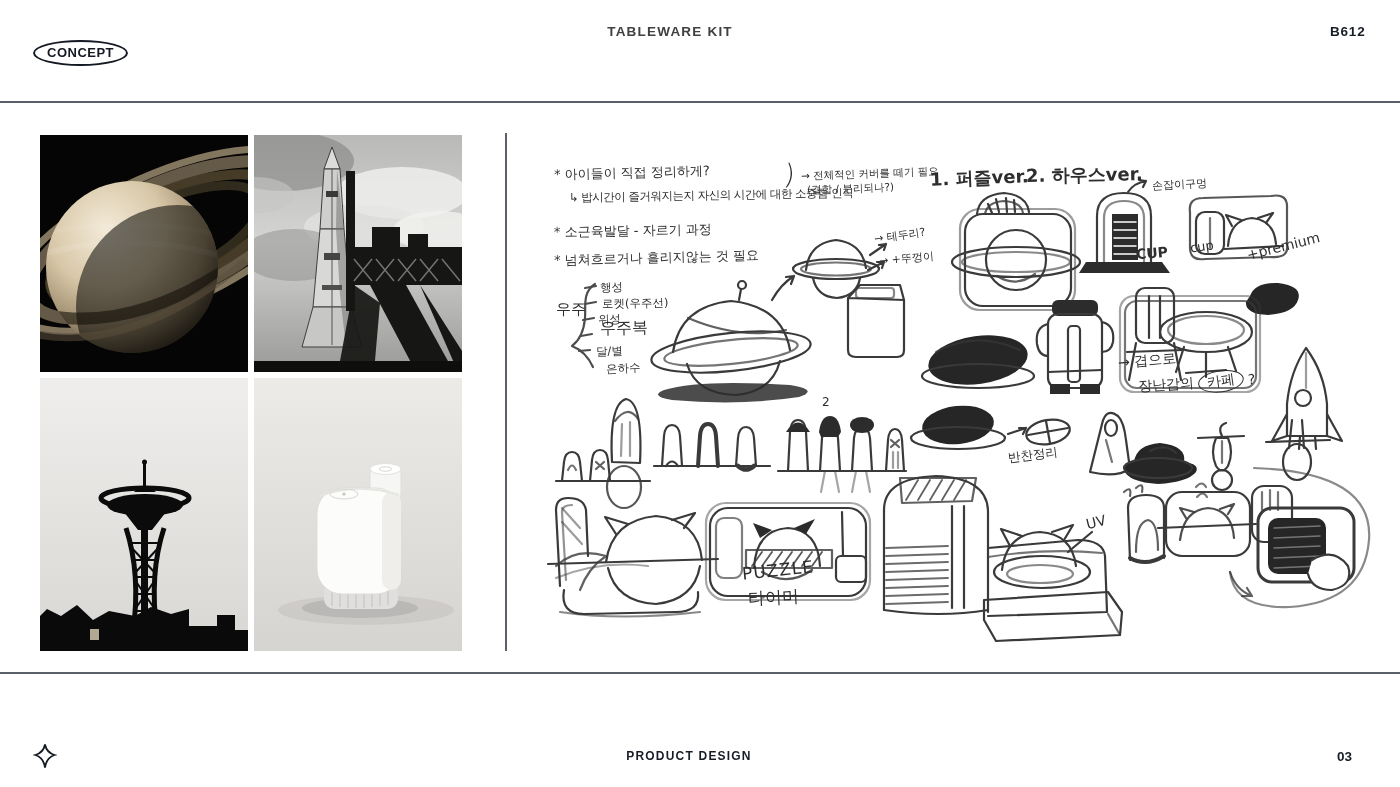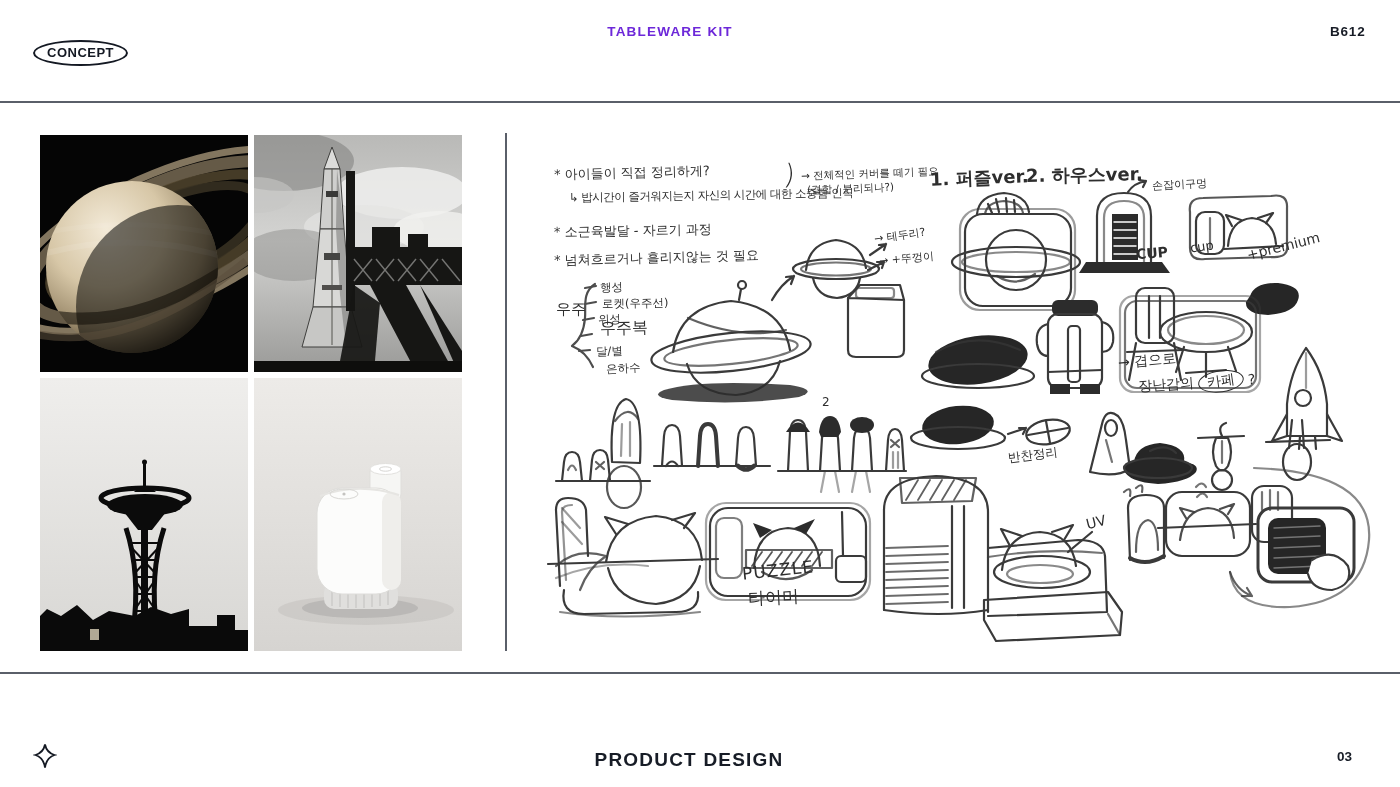--- a/index.html
+++ b/index.html
@@ -4,24 +4,24 @@
 <style>
   html,body{margin:0;padding:0;}
   body{width:1400px;height:787px;position:relative;background:#ffffff;overflow:hidden;
        font-family:"Liberation Sans",sans-serif;color:#171c26;}
   .abs{position:absolute;}
   .rule{position:absolute;left:0;width:1400px;height:2px;background:#5a5f69;}
   
   .logo{position:absolute;left:33px;top:16px;border:2.5px solid #141923;border-radius:50%;
         padding:3px 12px 4px;font-size:13px;font-weight:700;letter-spacing:.5px;color:#141923;margin-top:24px;}
   .h-title{position:absolute;left:670px;top:24px;transform:translateX(-50%);
-           font-size:13.5px;font-weight:700;letter-spacing:1.2px;color:#6d28d9;}
+           font-size:13.5px;font-weight:700;letter-spacing:1.2px;color:#404040;}
   .h-code{position:absolute;left:1330px;top:24px;font-size:13.5px;font-weight:700;letter-spacing:.8px;}
   .f-label{position:absolute;left:671px;top:749px;transform:translateX(-50%);
-           font-size:19px;font-weight:700;letter-spacing:1.2px;padding-left:36px;}
+           font-size:12px;font-weight:700;letter-spacing:1.2px;padding-left:36px;}
   .f-page{position:absolute;left:1337px;top:749px;font-size:13.5px;font-weight:700;}
   .sparkle{position:absolute;left:33px;top:743px;width:24px;height:26px;}
   
   .photo{position:absolute;overflow:hidden;background:#000;}
   .p1{left:40px;top:135px;width:208px;height:237px;}
   .p2{left:254px;top:135px;width:208px;height:237px;}
   .p3{left:40px;top:378px;width:208px;height:273px;}
   .p4{left:254px;top:378px;width:208px;height:273px;}
   .vdivider{position:absolute;left:505px;top:133px;width:1.5px;height:518px;background:#5a5f69;}
   

